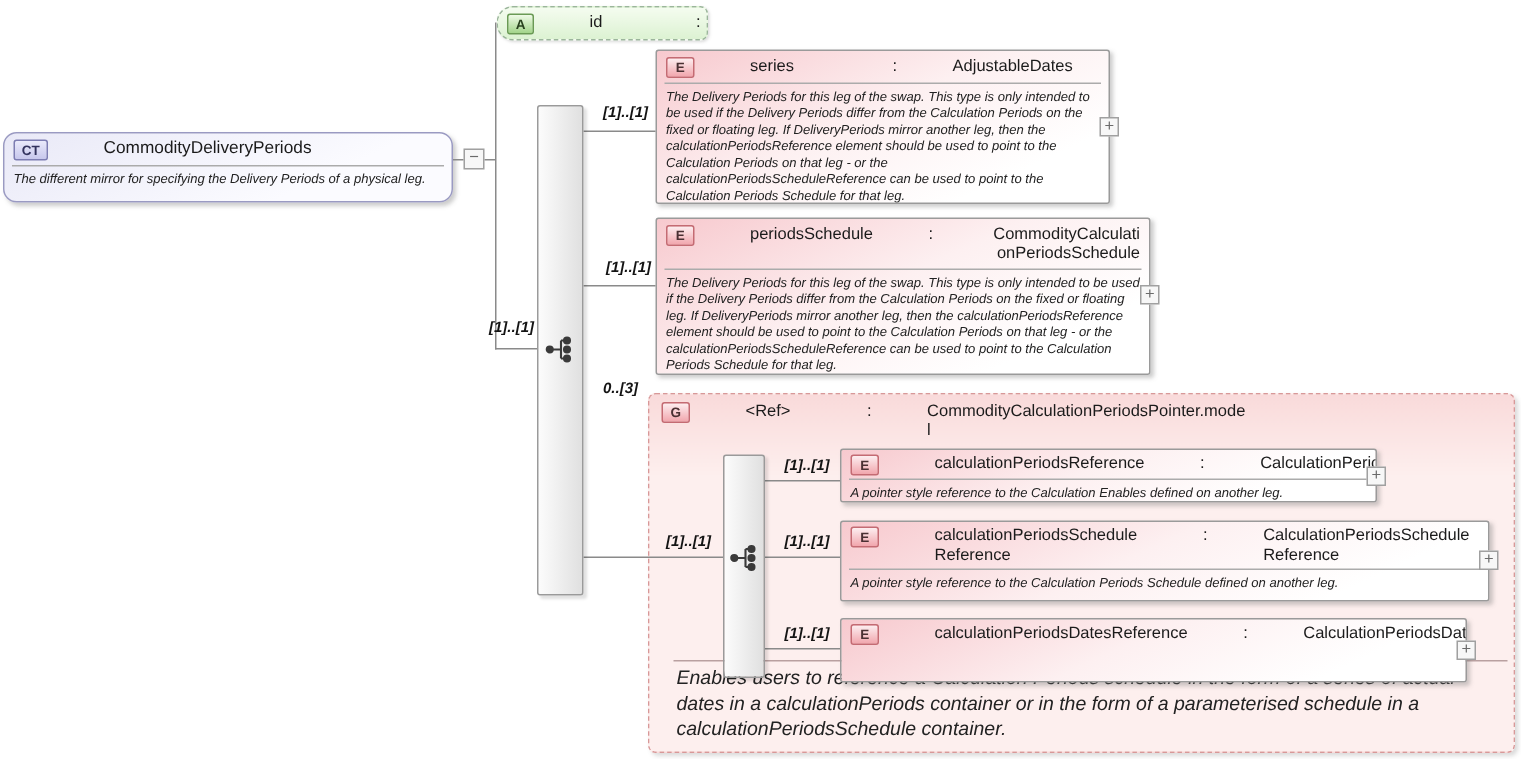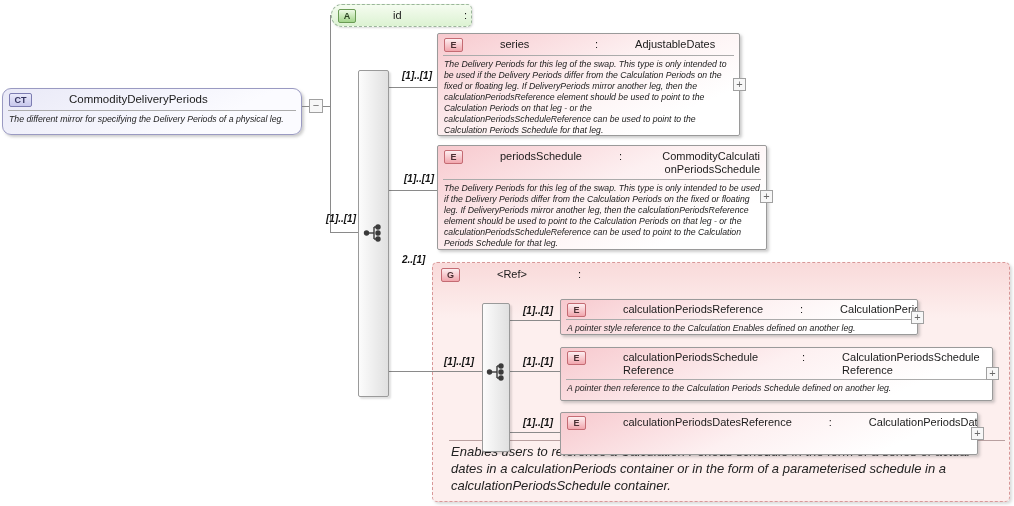--- a/index.html
+++ b/index.html
@@ -59,21 +59,21 @@
   <div class="lh" style="left:389px;top:87px;width:48px"></div>
   <div class="lh" style="left:389px;top:190px;width:48px"></div>
   <div class="lh" style="left:389px;top:371px;width:93px"></div>
   <div class="lh" style="left:510px;top:320px;width:50px"></div>
   <div class="lh" style="left:510px;top:371px;width:50px"></div>
   <div class="lh" style="left:510px;top:432px;width:50px"></div>
 
   <div class="card" style="left:326px;top:213px">[1]..[1]</div>
   <div class="card" style="left:402px;top:70px">[1]..[1]</div>
   <div class="card" style="left:404px;top:173px">[1]..[1]</div>
-  <div class="card" style="left:402px;top:254px">2..[1]</div>
+  <div class="card" style="left:402px;top:254px">0..[3]</div>
   <div class="card" style="left:444px;top:356px">[1]..[1]</div>
   <div class="card" style="left:523px;top:305px">[1]..[1]</div>
   <div class="card" style="left:523px;top:356px">[1]..[1]</div>
   <div class="card" style="left:523px;top:417px">[1]..[1]</div>
 
   <div class="box root" style="left:2px;top:88px;width:300px;height:47px">
     <div class="hdr" style="font-size:11.5px">
       <span class="badge b-ct">CT</span>
       <span class="nm">CommodityDeliveryPeriods</span>
     </div>
@@ -126,20 +126,21 @@
     </div>
     <div class="ann">The Delivery Periods for this leg of the swap. This type is only intended to be used if the Delivery Periods differ from the Calculation Periods on the fixed or floating leg. If DeliveryPeriods mirror another leg, then the calculationPeriodsReference element should be used to point to the Calculation Periods on that leg - or the calculationPeriodsScheduleReference can be used to point to the Calculation Periods Schedule for that leg.</div>
   </div>
   <div class="tgl" style="left:760px;top:190px">+</div>
 
   <div class="box grp" style="left:432px;top:262px;width:578px;height:240px;overflow:visible">
     <div class="hdr" style="padding:5px 8px 2px 8px">
       <span class="badge b-g">G</span>
       <span class="nm" style="min-width:44px">&lt;Ref&gt;</span>
       <span class="cl">:</span>
+      <span class="tp" style="max-width:214px;word-break:break-all">CommodityCalculationPeriodsPointer.model</span>
     </div>
     <div class="grp-ann">Enables users to reference a Calculation Periods schedule in the form of a series of actual dates in a calculationPeriods container or in the form of a parameterised schedule in a calculationPeriodsSchedule container.</div>
   </div>
 
   <div class="bar" style="left:482px;top:303px;width:28px;height:149px">
     <svg style="left:3px;top:57px" width="22" height="22" viewBox="0 0 22 22">
       <g stroke="#3a3a3a" stroke-width="1.4" fill="#3a3a3a">
         <circle cx="3.5" cy="11" r="2"></circle>
           <line x1="3.5" y1="11" x2="11" y2="11"></line>
         <line x1="11" y1="5" x2="11" y2="17"></line>
@@ -163,21 +164,21 @@
   </div>
   <div class="tgl" style="left:911px;top:311px">+</div>
 
   <div class="box elem" style="left:560px;top:347px;width:433px;height:54px">
     <div class="hdr" style="padding:3px 6px 2px 6px">
       <span class="badge b-e">E</span>
       <span class="nm" style="max-width:224px;word-break:break-all">calculationPeriodsScheduleReference</span>
       <span class="cl">:</span>
       <span class="tp" style="max-width:226px;word-break:break-all">CalculationPeriodsScheduleReference</span>
     </div>
-    <div class="ann nowrap">A pointer then reference to the Calculation Periods Schedule defined on another leg.</div>
+    <div class="ann nowrap">A pointer style reference to the Calculation Periods Schedule defined on another leg.</div>
   </div>
   <div class="tgl" style="left:986px;top:367px">+</div>
 
   <div class="box elem" style="left:560px;top:412px;width:418px;height:43px">
     <div class="hdr" style="padding:3px 6px 2px 6px">
       <span class="badge b-e">E</span>
       <span class="nm">calculationPeriodsDatesReference</span>
       <span class="cl">:</span>
       <span class="tp">CalculationPeriodsDatesReference</span>
     </div>

